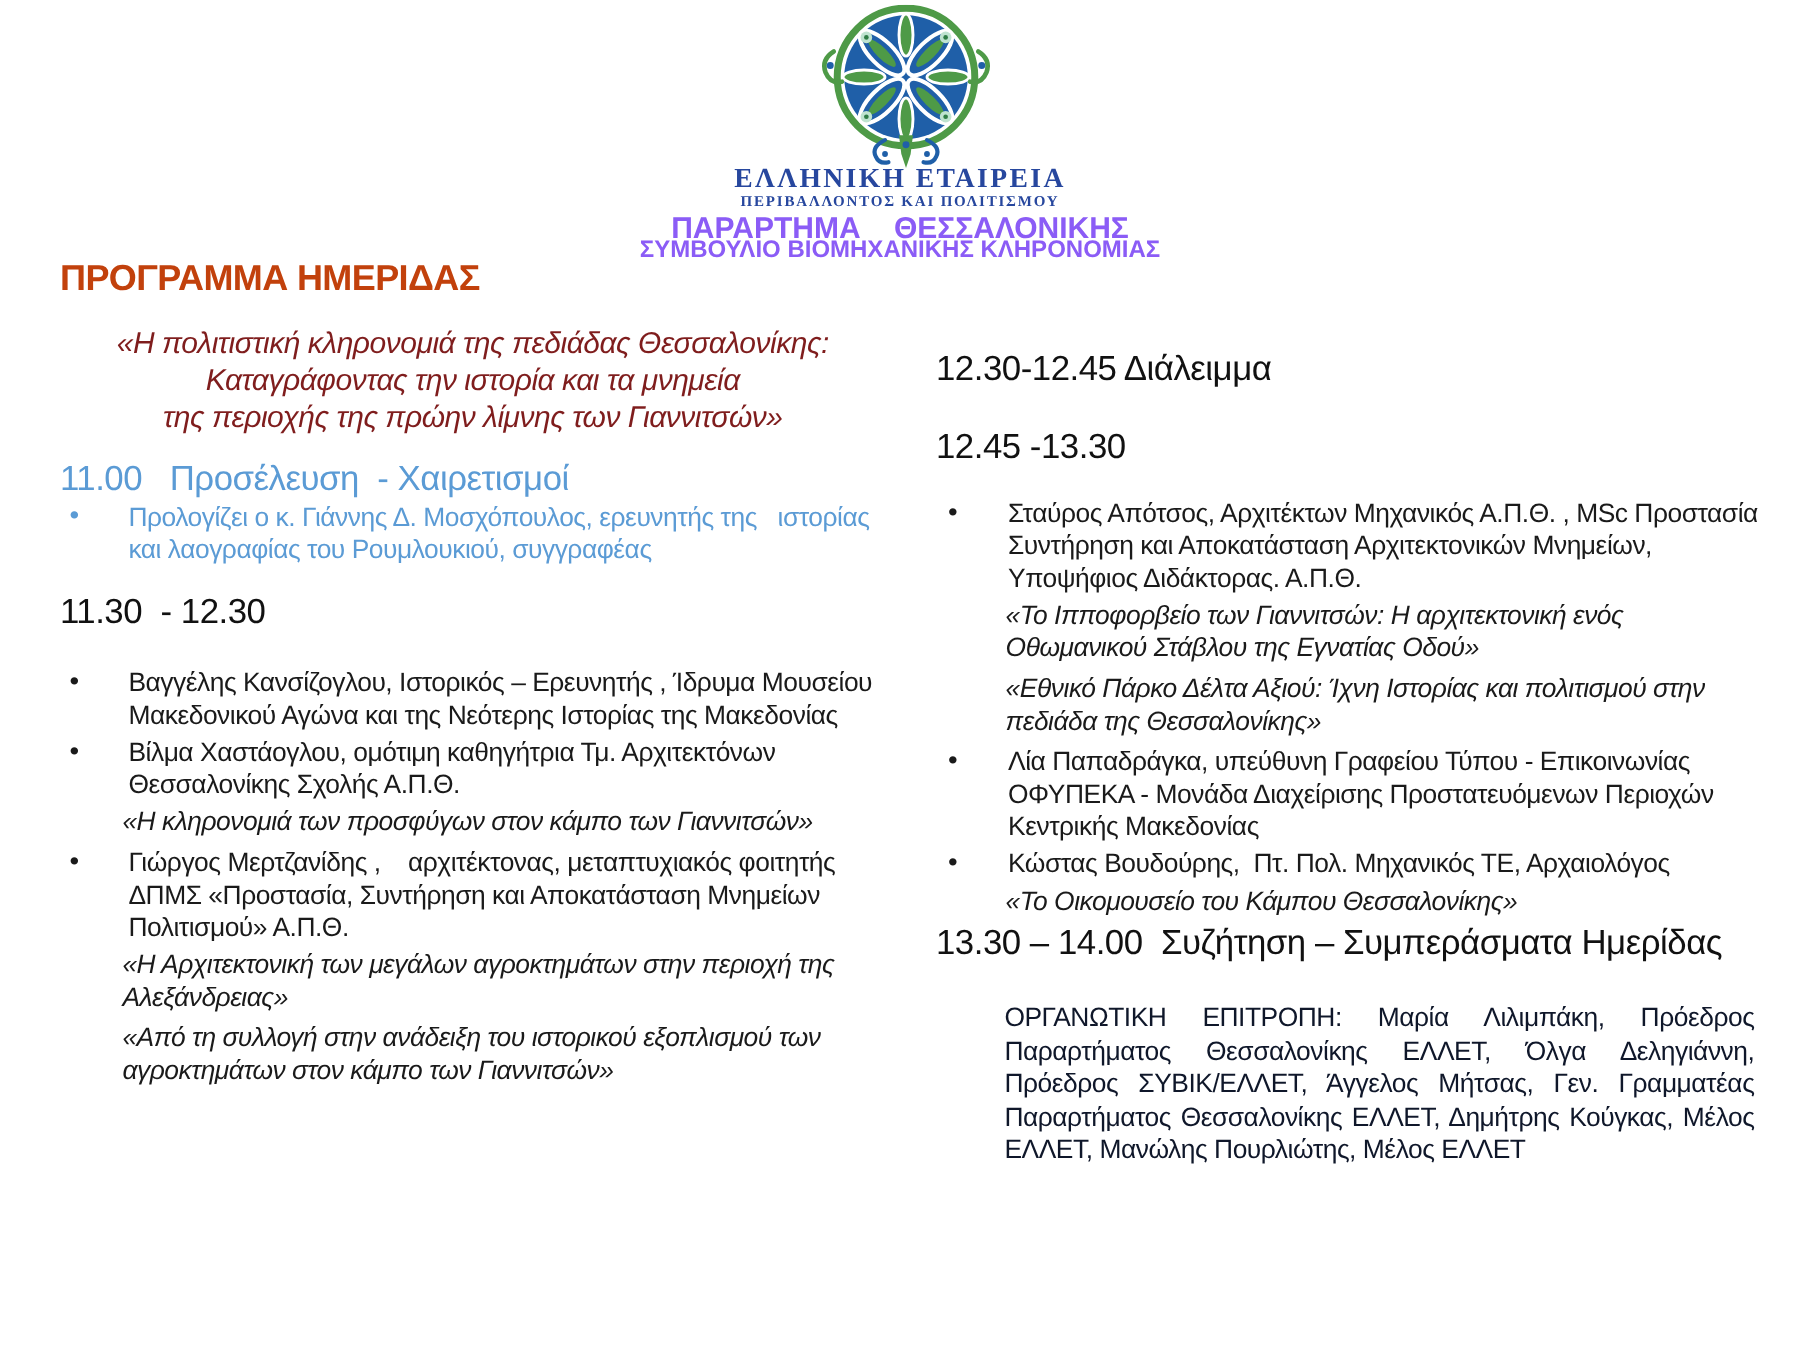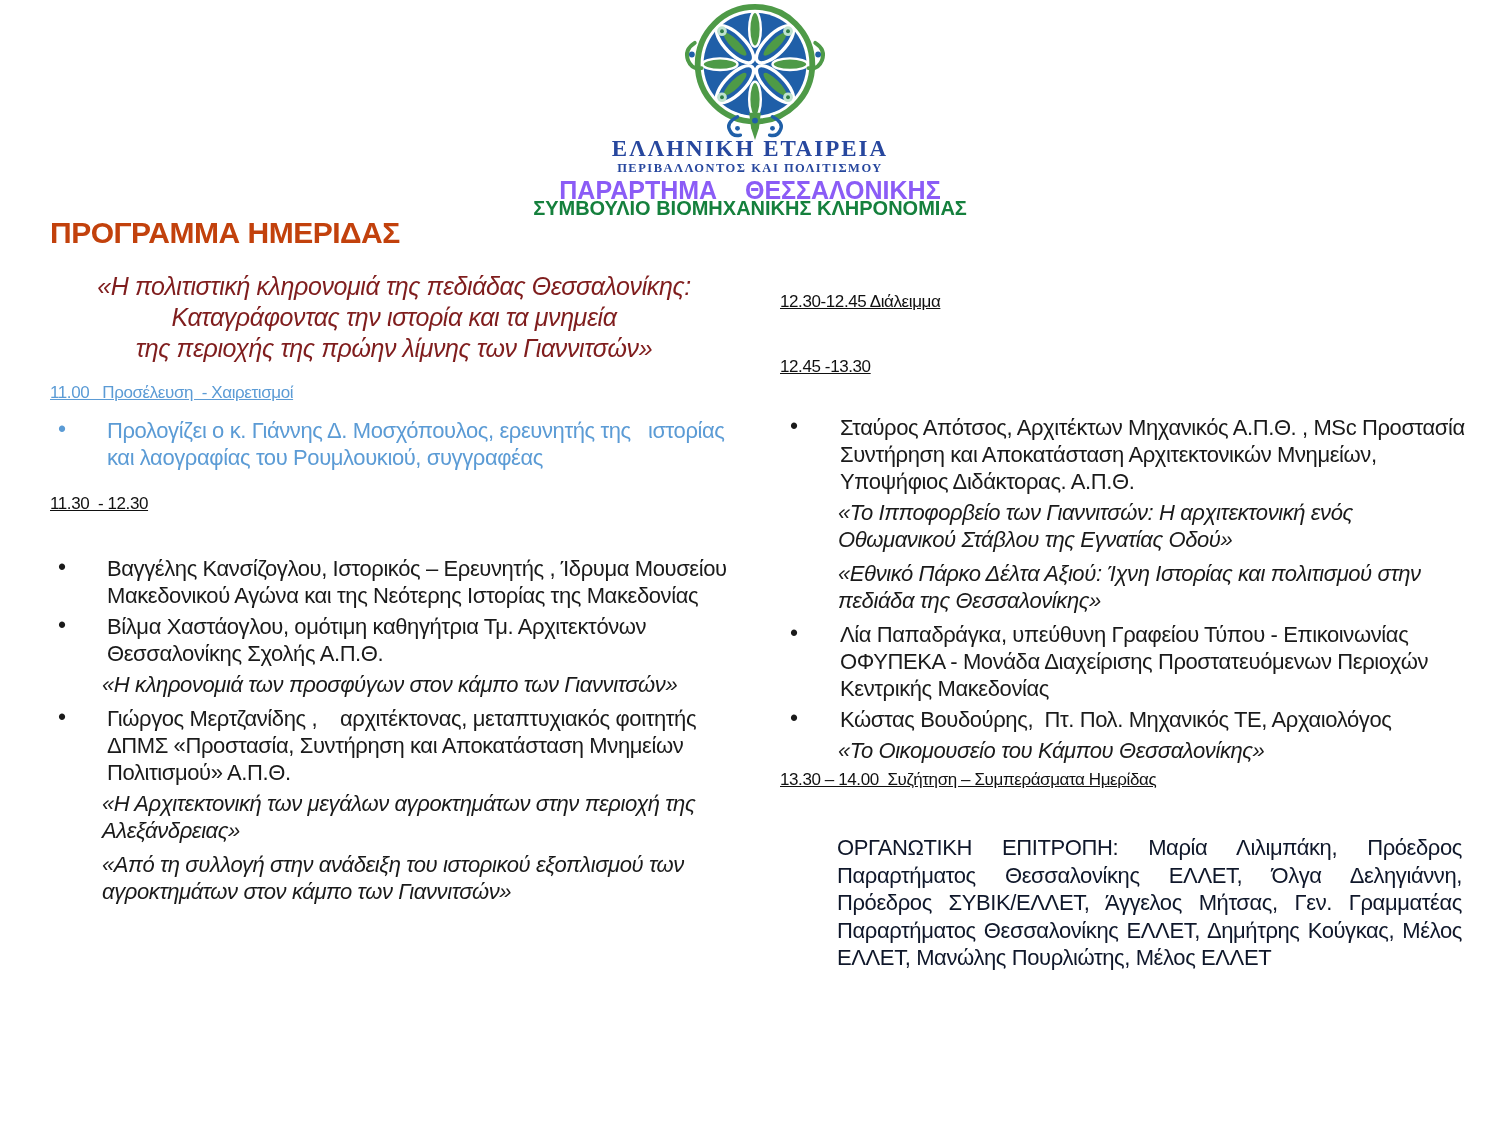--- a/index.html
+++ b/index.html
@@ -21,37 +21,37 @@
     font-family:"Liberation Serif", serif; font-weight:bold;
     font-size:12.5px; color:#27479e; letter-spacing:1.5px;
   }
   .org-branch{
     position:absolute; left:0; right:0; top:176px;
     font-weight:bold; font-size:25px; color:#8b5cf6; letter-spacing:0px;
     white-space:pre-wrap;
   }
   .org-council{
     position:absolute; left:0; right:0; top:197px;
-    font-weight:bold; font-size:20px; color:#15803d; letter-spacing:0px;
+    font-weight:bold; font-size:20px; color:#8b5cf6; letter-spacing:0px;
     white-space:pre-wrap;
   }
   
   .col-left{position:absolute; left:50px; top:0; width:688px;}
   .col-right{position:absolute; left:780px; top:0; width:690px;}
   .abs{position:absolute; left:0; right:0;}
   
   .prog-title{
     top:216px; text-align:left; font-weight:bold; font-size:30px;
     color:#c2410c; letter-spacing:-0.5px; margin:0;
   }
   .subtitle{
     top:271px; text-align:center; font-style:italic; font-size:25px;
     line-height:31px; color:#7f1d1d;
   }
-  .time{font-size:17px; white-space:pre-wrap; color:#111111;text-decoration:underline;}
+  .time{font-size:29px; white-space:pre-wrap; color:#111111;}
   .time.blue{color:#5b9bd5;}
   .t1{top:383px;}
   .t2{top:494px;}
   .intro-item{top:417px;}
   .items-left{top:555px;}
   .items-right{top:414px;}
   .rt1{top:292px;}
   .rt2{top:357px;}
   .rt3{top:770px;}
   

